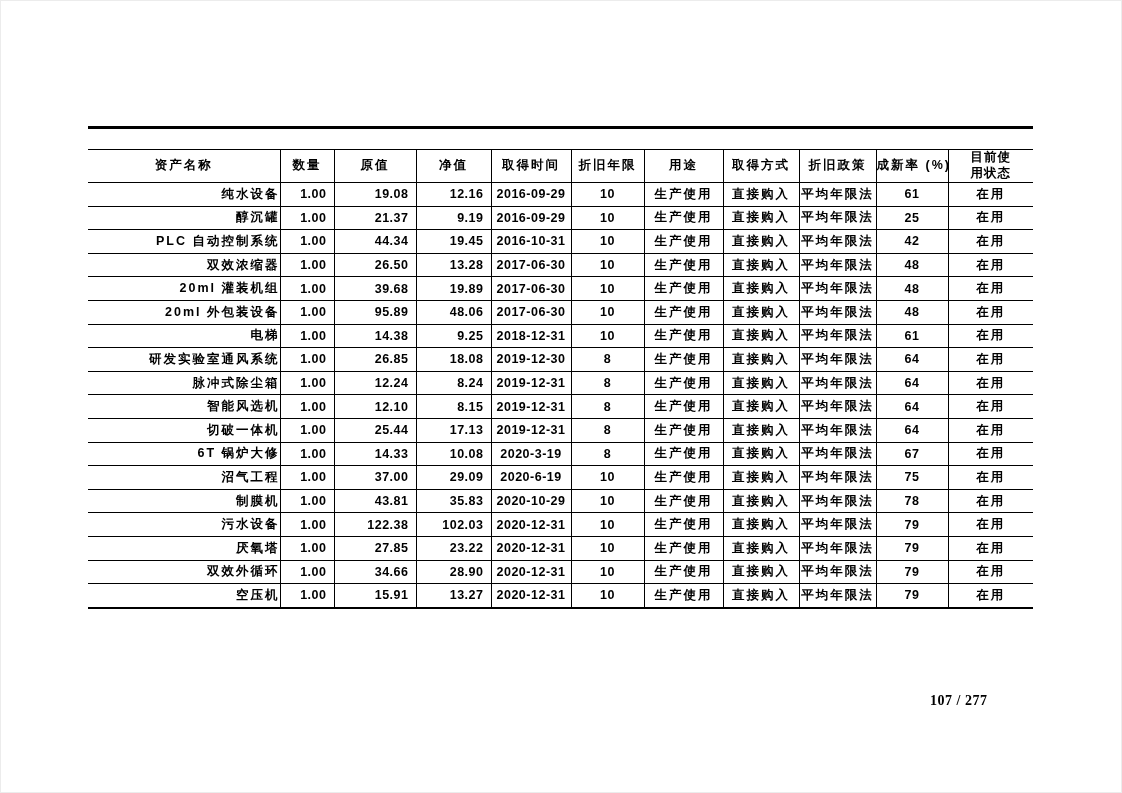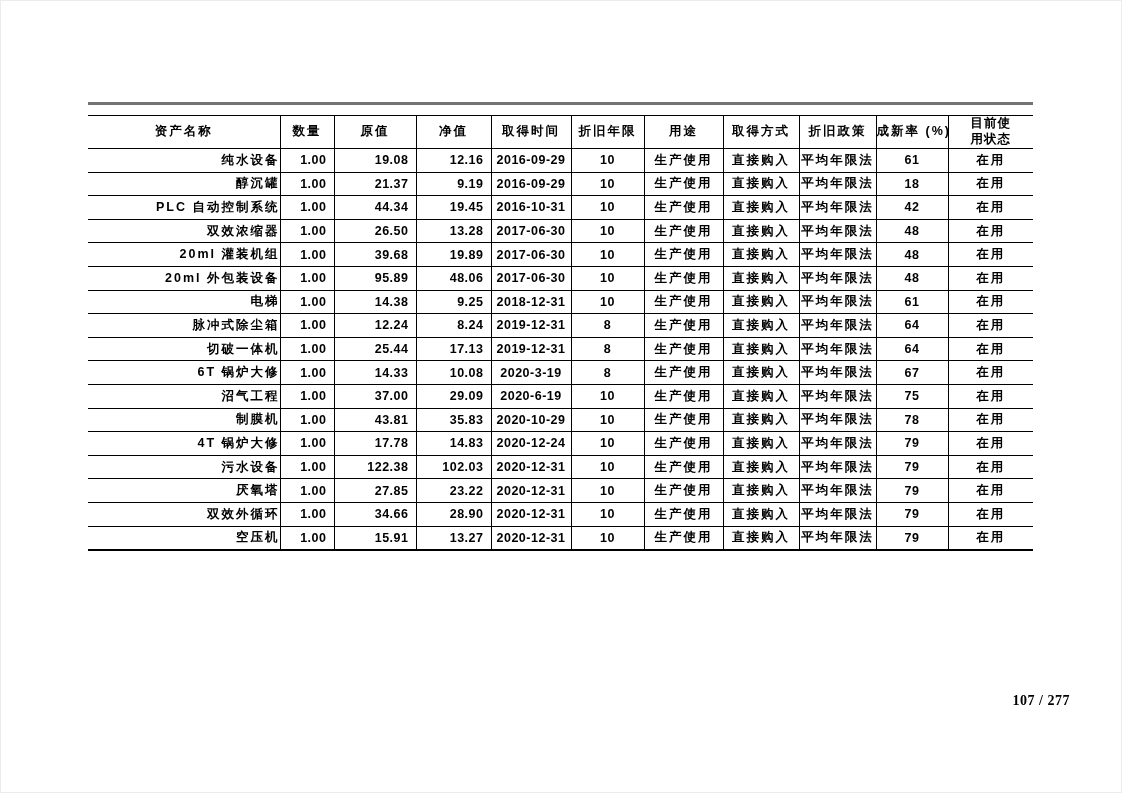--- a/index.html
+++ b/index.html
@@ -3,23 +3,23 @@
 <meta charset="utf-8">
 <style>
   html,body{margin:0;padding:0;background:#fff;}
   body{
     width:1122px;height:793px;position:relative;overflow:hidden;
     font-family:"Liberation Sans","DejaVu Sans",sans-serif;color:#000;
   }
   .page-frame{position:absolute;inset:0;border:1px solid #ececec;pointer-events:none;}
 
   .asset-table-wrap{
-    position:absolute;left:88px;top:102px;width:945px;
-    border-top:3px solid #737373;          
-    padding-top:10px;                    
+    position:absolute;left:88px;top:126px;width:945px;
+    border-top:3px solid #000000;          
+    padding-top:20px;                    
     border-bottom:2.5px solid #000;     
   }
   table{
     border-collapse:collapse;table-layout:fixed;width:100%;
     border-top:1px solid #000;          
   }
   th,td{
     padding:0;margin:0;font-weight:bold;font-size:12.5px;color:#000;
     border-bottom:1.4px solid #000;border-right:1.2px solid #000;
     overflow:hidden;white-space:nowrap;
@@ -33,21 +33,21 @@
   tbody td{height:22.6px;vertical-align:middle;}
   tbody tr:last-child td{border-bottom:none;}
 
   td.al{text-align:right;padding-left:10px;}
   td.ar{text-align:right;padding-right:7px;}
   td.ac{text-align:center;}
   .cjk{letter-spacing:2px;}
   .num{letter-spacing:.5px;}
 
   .page-number{
-    position:absolute;left:930px;top:693px;width:140px;text-align:right;
+    position:absolute;left:930px;top:693px;width:140px;text-align:left;
     font-family:"Liberation Serif","DejaVu Serif",serif;
     font-weight:bold;font-size:14px;letter-spacing:.5px;
   }
 </style>
 </head>
 <body>
 
 <div class="page-frame"></div>
 
 <div class="asset-table-wrap">
@@ -98,21 +98,21 @@
         <tr>
           <td class="al cjk">醇沉罐</td>
           <td class="ar num">1.00</td>
           <td class="ar num">21.37</td>
           <td class="ar num">9.19</td>
           <td class="ac num">2016-09-29</td>
           <td class="ac num">10</td>
           <td class="ac cjk">生产使用</td>
           <td class="ac cjk">直接购入</td>
           <td class="ac cjk">平均年限法</td>
-          <td class="ac num">18</td>
+          <td class="ac num">25</td>
           <td class="ac cjk">在用</td>
         </tr>
         <tr>
           <td class="al cjk">PLC 自动控制系统</td>
           <td class="ar num">1.00</td>
           <td class="ar num">44.34</td>
           <td class="ar num">19.45</td>
           <td class="ac num">2016-10-31</td>
           <td class="ac num">10</td>
           <td class="ac cjk">生产使用</td>
@@ -167,33 +167,59 @@
           <td class="ar num">9.25</td>
           <td class="ac num">2018-12-31</td>
           <td class="ac num">10</td>
           <td class="ac cjk">生产使用</td>
           <td class="ac cjk">直接购入</td>
           <td class="ac cjk">平均年限法</td>
           <td class="ac num">61</td>
           <td class="ac cjk">在用</td>
         </tr>
         <tr>
+          <td class="al cjk">研发实验室通风系统</td>
+          <td class="ar num">1.00</td>
+          <td class="ar num">26.85</td>
+          <td class="ar num">18.08</td>
+          <td class="ac num">2019-12-30</td>
+          <td class="ac num">8</td>
+          <td class="ac cjk">生产使用</td>
+          <td class="ac cjk">直接购入</td>
+          <td class="ac cjk">平均年限法</td>
+          <td class="ac num">64</td>
+          <td class="ac cjk">在用</td>
+        </tr>
+        <tr>
           <td class="al cjk">脉冲式除尘箱</td>
           <td class="ar num">1.00</td>
           <td class="ar num">12.24</td>
           <td class="ar num">8.24</td>
           <td class="ac num">2019-12-31</td>
           <td class="ac num">8</td>
           <td class="ac cjk">生产使用</td>
           <td class="ac cjk">直接购入</td>
           <td class="ac cjk">平均年限法</td>
           <td class="ac num">64</td>
           <td class="ac cjk">在用</td>
         </tr>
         <tr>
+          <td class="al cjk">智能风选机</td>
+          <td class="ar num">1.00</td>
+          <td class="ar num">12.10</td>
+          <td class="ar num">8.15</td>
+          <td class="ac num">2019-12-31</td>
+          <td class="ac num">8</td>
+          <td class="ac cjk">生产使用</td>
+          <td class="ac cjk">直接购入</td>
+          <td class="ac cjk">平均年限法</td>
+          <td class="ac num">64</td>
+          <td class="ac cjk">在用</td>
+        </tr>
+        <tr>
           <td class="al cjk">切破一体机</td>
           <td class="ar num">1.00</td>
           <td class="ar num">25.44</td>
           <td class="ar num">17.13</td>
           <td class="ac num">2019-12-31</td>
           <td class="ac num">8</td>
           <td class="ac cjk">生产使用</td>
           <td class="ac cjk">直接购入</td>
           <td class="ac cjk">平均年限法</td>
           <td class="ac num">64</td>
@@ -232,33 +258,20 @@
           <td class="ar num">35.83</td>
           <td class="ac num">2020-10-29</td>
           <td class="ac num">10</td>
           <td class="ac cjk">生产使用</td>
           <td class="ac cjk">直接购入</td>
           <td class="ac cjk">平均年限法</td>
           <td class="ac num">78</td>
           <td class="ac cjk">在用</td>
         </tr>
         <tr>
-          <td class="al cjk">4T 锅炉大修</td>
-          <td class="ar num">1.00</td>
-          <td class="ar num">17.78</td>
-          <td class="ar num">14.83</td>
-          <td class="ac num">2020-12-24</td>
-          <td class="ac num">10</td>
-          <td class="ac cjk">生产使用</td>
-          <td class="ac cjk">直接购入</td>
-          <td class="ac cjk">平均年限法</td>
-          <td class="ac num">79</td>
-          <td class="ac cjk">在用</td>
-        </tr>
-        <tr>
           <td class="al cjk">污水设备</td>
           <td class="ar num">1.00</td>
           <td class="ar num">122.38</td>
           <td class="ar num">102.03</td>
           <td class="ac num">2020-12-31</td>
           <td class="ac num">10</td>
           <td class="ac cjk">生产使用</td>
           <td class="ac cjk">直接购入</td>
           <td class="ac cjk">平均年限法</td>
           <td class="ac num">79</td>

